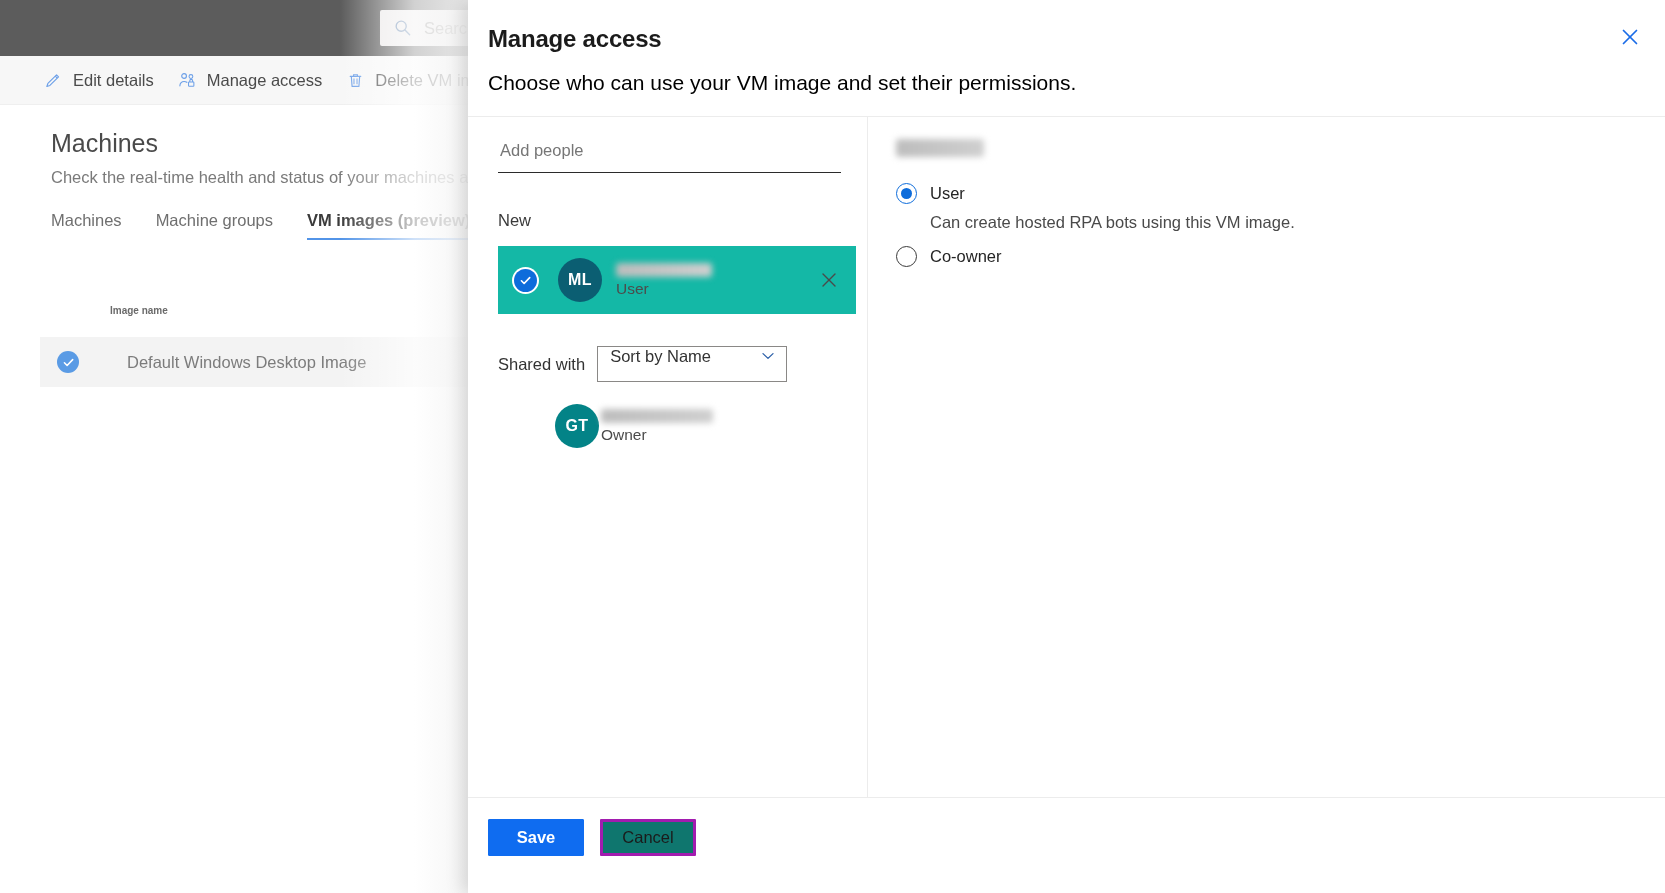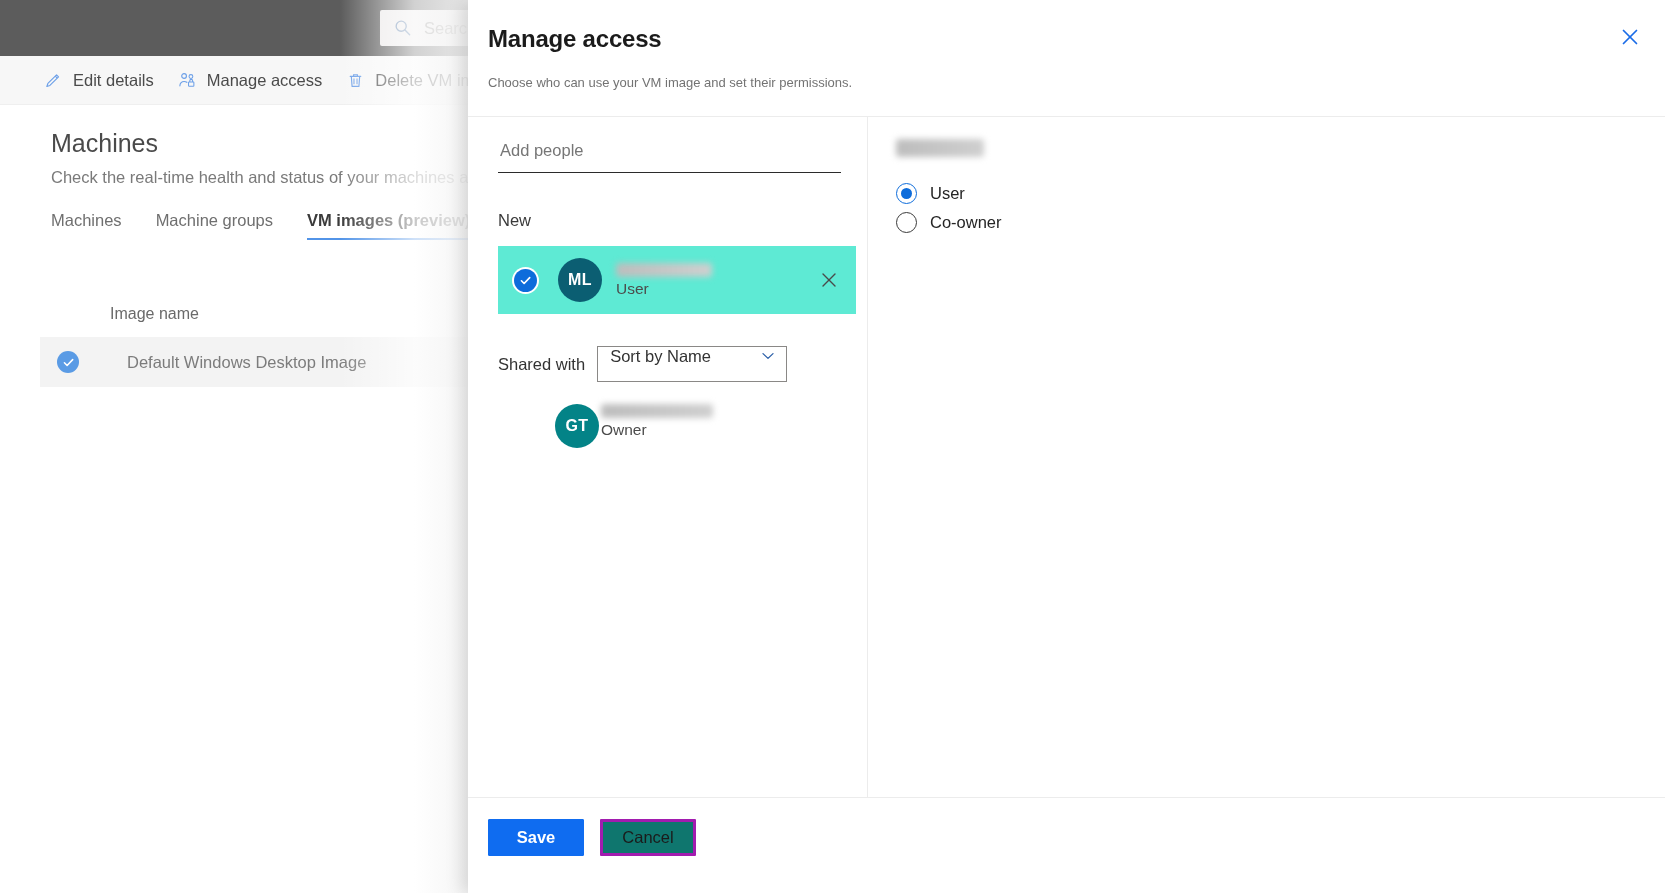--- a/index.html
+++ b/index.html
@@ -88,21 +88,21 @@
     content: ""; position: absolute;
     left: 17px; right: 10px; bottom: 0; height: 2px;
     background: #5294e8;
   }
   .bg-grid-head {
     position: absolute; left: 0; top: 190px;
     width: 100%; height: 42px;
   }
   .bg-grid-head span {
     position: absolute; left: 110px; top: 10px;
-    font-size: 16px; color: #6a6a6a; font-weight: 400;
+    font-size: 10px; color: #6a6a6a; font-weight: 700;
   }
   .bg-grid-row {
     position: absolute; left: 40px; top: 232px;
     width: 800px; height: 50px;
     background: #f3f3f3;
     display: flex; align-items: center;
   }
   .bg-row-check {
     width: 22px; height: 22px; border-radius: 50%;
     background: #5a9be5; margin-left: 17px; flex: none;
@@ -134,21 +134,21 @@
     padding: 24px 36px 0 20px;
     flex: none;
   }
   .dlg-title {
     font-size: 24px; color: #1b1b1b;
     font-weight: 600; letter-spacing: -0.2px;
     line-height: 30px;
   }
   .dlg-subtitle {
     margin-top: 18px;
-    font-size: 13px; color: #737373;
+    font-size: 21px; color: #000000;
     line-height: 22px;
   }
   .dlg-close {
     position: absolute; right: 14px; top: 16px;
     width: 42px; height: 42px;
     display: flex; align-items: center; justify-content: center;
     cursor: pointer;
   }
 
   .dlg-body {
@@ -181,21 +181,21 @@
   .add-people::placeholder { color: #767676; opacity: 1; }
 
   .section-label {
     margin-top: 38px;
     font-size: 16.5px; color: #3a3a3a;
   }
 
   .person-card {
     margin-top: 16px;
     width: 358px; height: 68px;
-    background: #5eead4;
+    background: #14b8a6;
     display: flex; align-items: center;
     position: relative;
     padding-left: 16px;
   }
   .pc-check {
     width: 23px; height: 23px; border-radius: 50%;
     background: #0d6cdb; flex: none;
     display: flex; align-items: center; justify-content: center;
     box-shadow: 0 0 0 2px #ffffff;
   }
@@ -242,21 +242,21 @@
     justify-content: space-between;
     padding: 0 11px 16px 12px;
     font-size: 16.5px; color: #333;
     cursor: pointer;
   }
   .chev { width: 14px; height: 14px; flex: none; }
 
   .owner-row {
     margin-top: 22px;
     margin-left: 57px;
-    display: flex; align-items: flex-start;
+    display: flex; align-items: center;
   }
   .ow-text { margin-left: 2px; display: flex; flex-direction: column; gap: 3px; }
   .ow-role { font-size: 15.5px; color: #4c4c4c; }
 
   
   .rp-name { height: 18px; margin-bottom: 14px; }
   .radio-line {
     display: flex; align-items: center; gap: 13px;
     margin-top: 8px; cursor: pointer;
   }
@@ -450,20 +450,21 @@
         <div class="redact w-name3 rp-name"></div>
 
         <div class="radio-group">
 
           <div class="radio-line">
             <span class="radio checked">
                 <span class="dot"></span>
               </span>
             <span class="radio-label">User</span>
           </div>
+          <div class="radio-desc">Can create hosted RPA bots using this VM image.</div>
 
           <div class="radio-line">
             <span class="radio"></span>
             <span class="radio-label">Co-owner</span>
           </div>
 
         </div>
       </div>
 
     </div>

